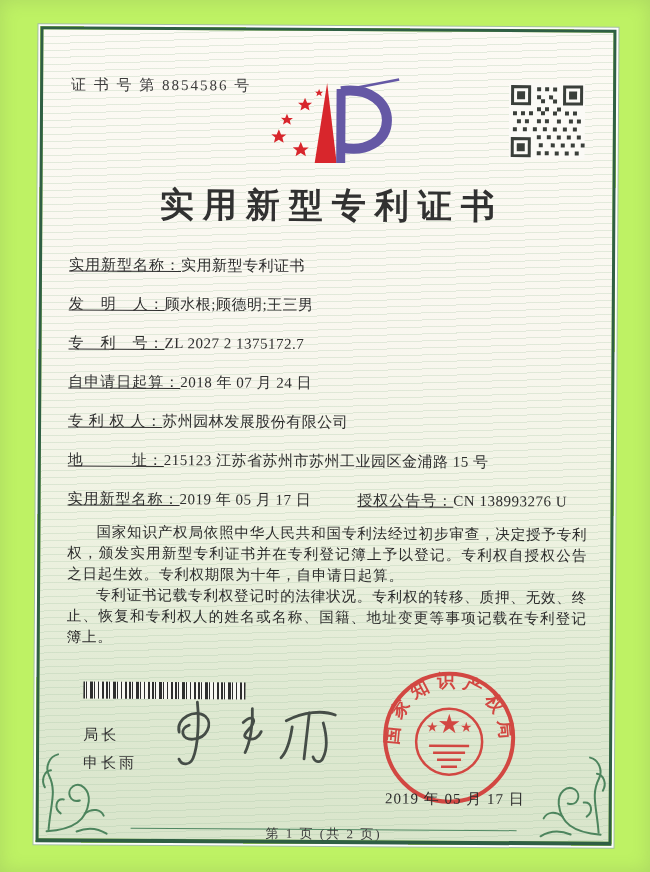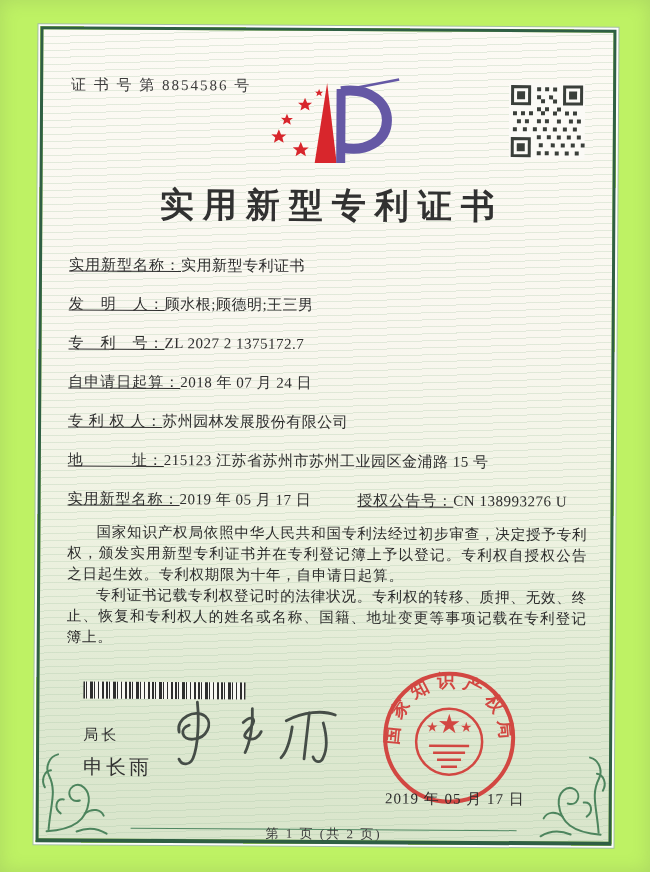--- a/index.html
+++ b/index.html
@@ -59,21 +59,21 @@
     background: repeating-linear-gradient(90deg,
       #2e2e2e 0 2px, #f7f7f2 2px 3px,
       #2e2e2e 3px 4px, #f7f7f2 4px 7px,
       #2e2e2e 7px 10px, #f7f7f2 10px 11px,
       #2e2e2e 11px 12px, #f7f7f2 12px 15px,
       #2e2e2e 15px 16px, #f7f7f2 16px 19px,
       #2e2e2e 19px 21px, #f7f7f2 21px 23px);
   }
   
   .signer-title { position:absolute; left:44px; top:696px; font-size:15px; letter-spacing:3px; color:#333;text-align:center; }
-  .signer-name  { position:absolute; left:44px; top:724px; font-size:20px; letter-spacing:3px; color:#333; }
+  .signer-name  { position:absolute; left:44px; top:724px; font-size:15px; letter-spacing:3px; color:#333; }
   .signature    { position:absolute; left:112px; top:664px; }
   
   .seal { position:absolute; left:330px; top:626px; opacity:.93; }
   .seal-date {
     position:absolute; left:332px; top:758px; width:168px; text-align:center;
     font-size:15px; letter-spacing:1px; color:#2c2c2c; z-index:3;
   }
   
   .footer {
     position:absolute; left:0; top:794px; width:100%;

